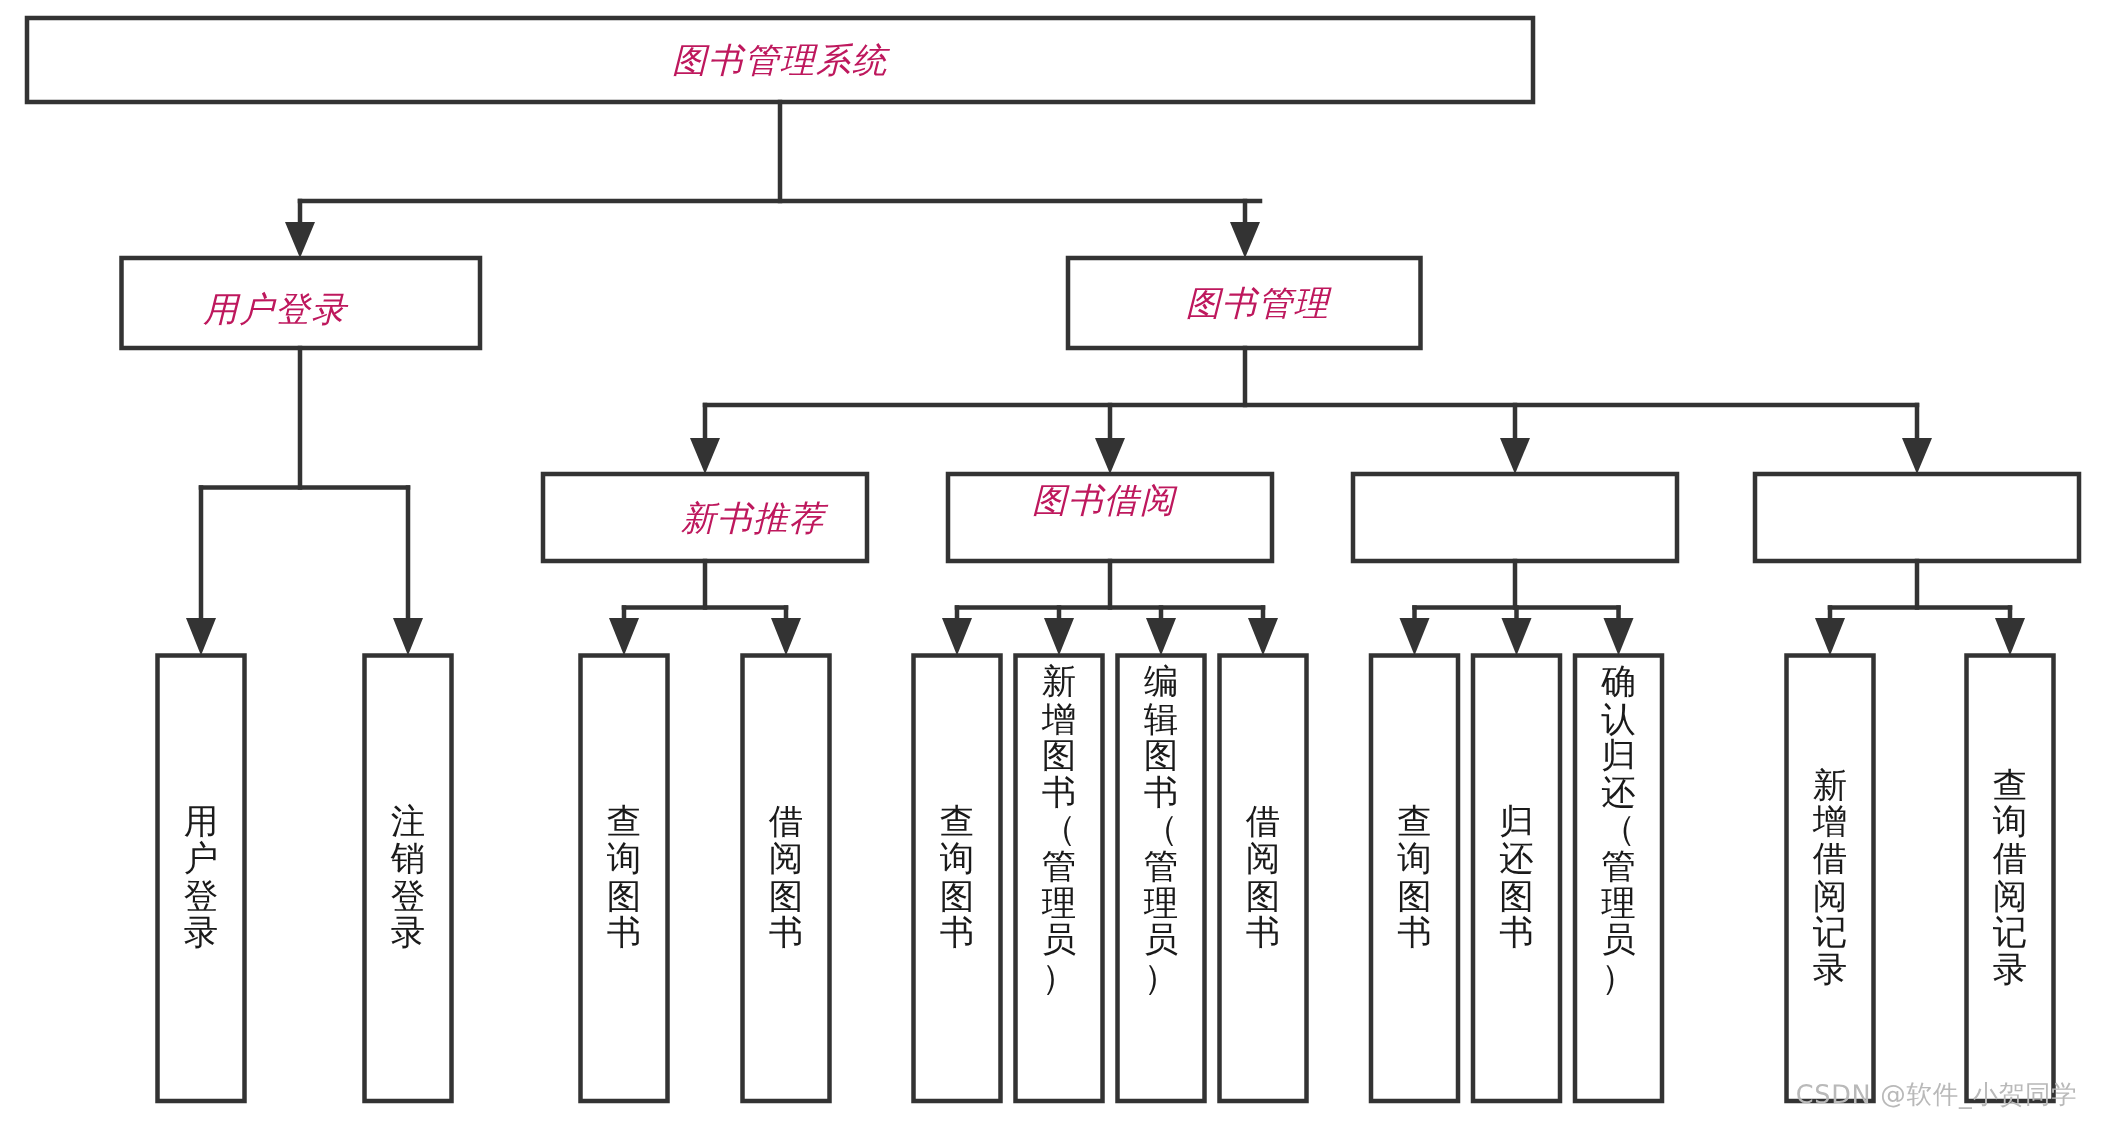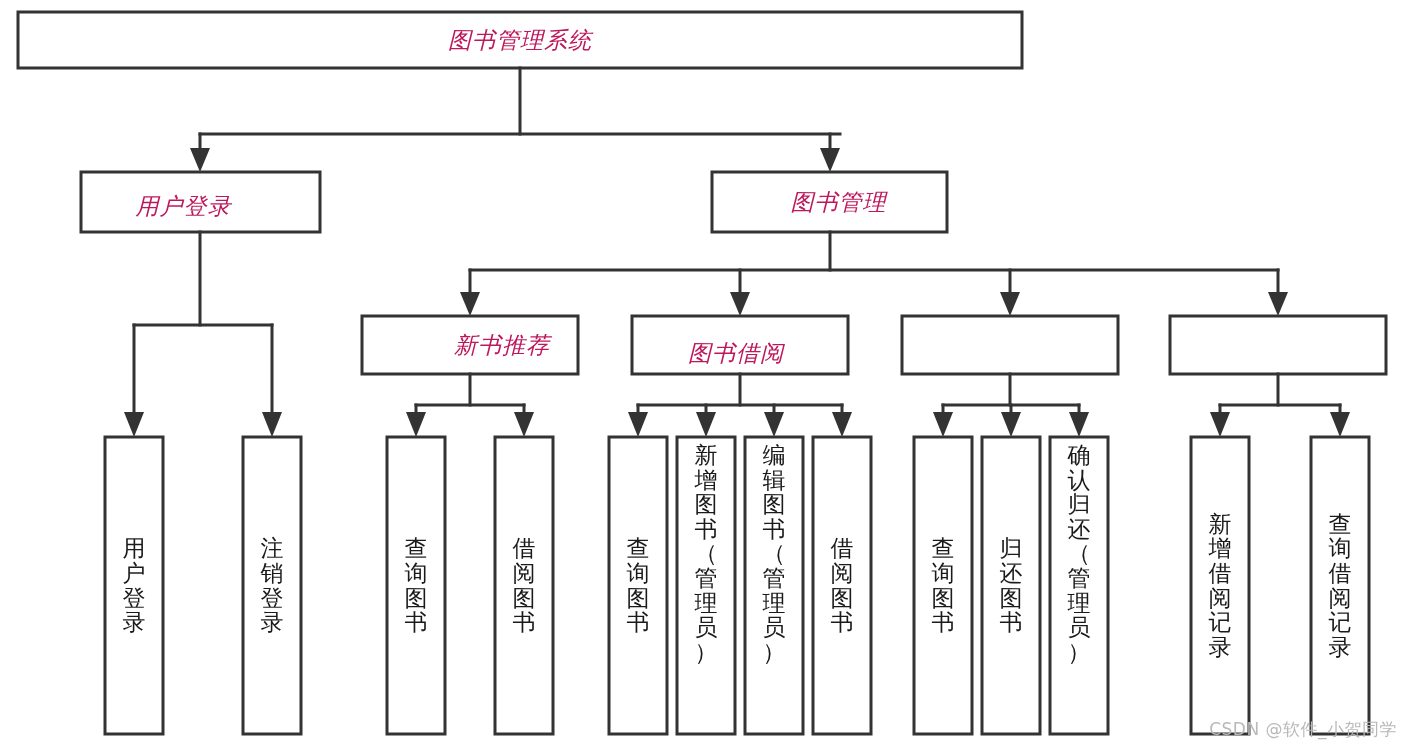--- a/index.html
+++ b/index.html
@@ -64,21 +64,21 @@
     font-size: 23px;
     line-height: 1.07;
     pointer-events: none;
   }
   .node-label-v span {
     display: block;
     text-align: center;
   }
   .watermark {
     position: absolute;
-    right: 8px;
+    right: 20px;
     bottom: 6px;
     font-size: 17px;
     color: #b9b9b9;
     letter-spacing: 0.5px;
     white-space: nowrap;
   }
 </style>
 </head>
 <body>
 
@@ -173,21 +173,21 @@
     <rect class="node-box" x="1191" y="437" width="58" height="297"></rect>
     <rect class="node-box" x="1311" y="437" width="58" height="297"></rect>
   </svg>
 
   <div class="node-label-h" style="left:18px; top:12px; width:1004px; height:56px;">图书管理系统</div>
 
   <div class="node-label-h" style="left:64px; top:172px; width:239px; height:68px;">用户登录</div>
   <div class="node-label-h" style="left:712px; top:172px; width:253px; height:60px;border-radius:24px;">图书管理</div>
 
   <div class="node-label-h" style="left:362px; top:316px; width:216px; height:58px;margin-left:32px;">新书推荐</div>
-  <div class="node-label-h" style="left:632px; top:324px; width:208px; height:58px;">图书借阅</div>
+  <div class="node-label-h" style="left:632px; top:304px; width:208px; height:58px;">图书借阅</div>
 
   <div class="node-label-v" style="left:105px; top:437px; width:58px; height:297px; justify-content:center;">
       <span>用</span>
       <span>户</span>
       <span>登</span>
       <span>录</span>
     </div>
   <div class="node-label-v" style="left:243px; top:437px; width:58px; height:297px; justify-content:center;">
       <span>注</span>
       <span>销</span>

